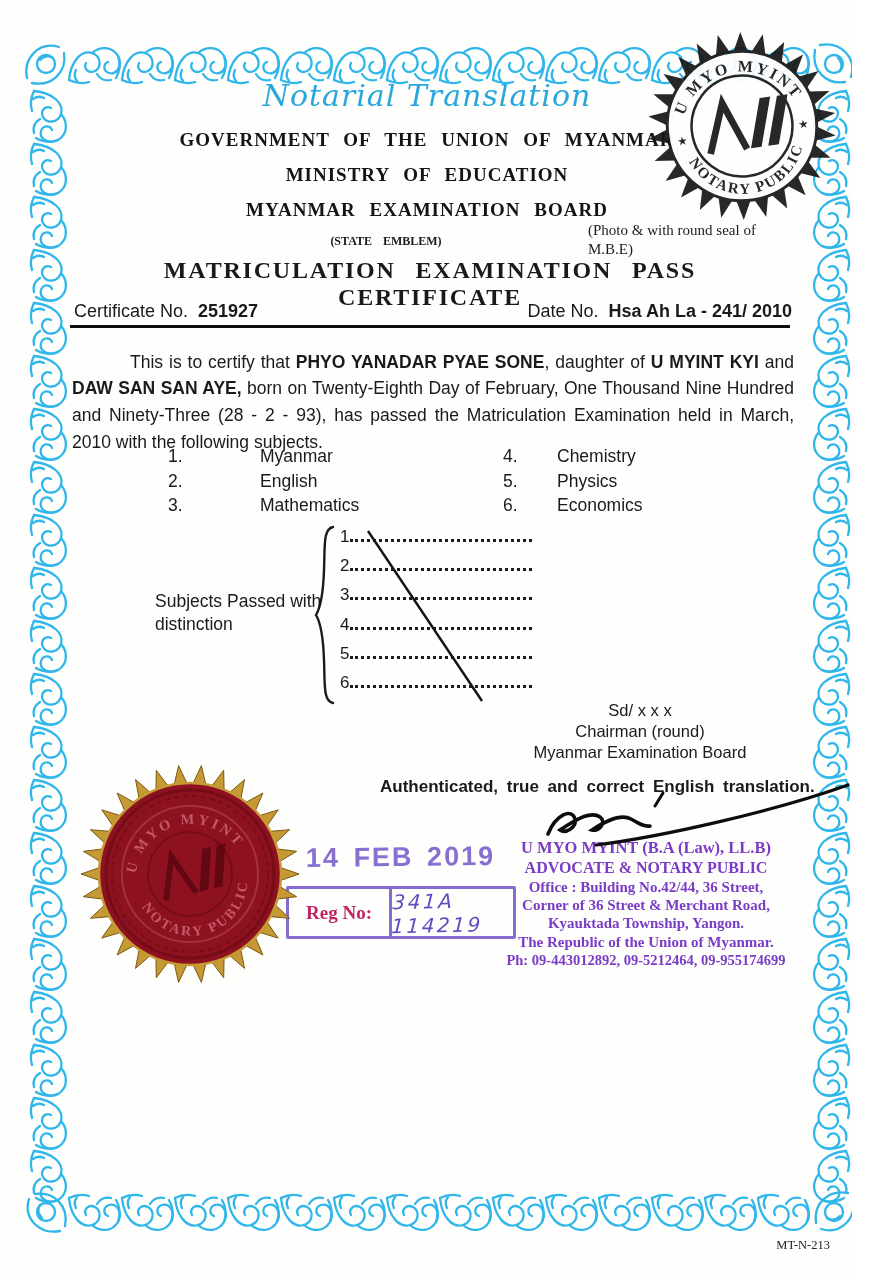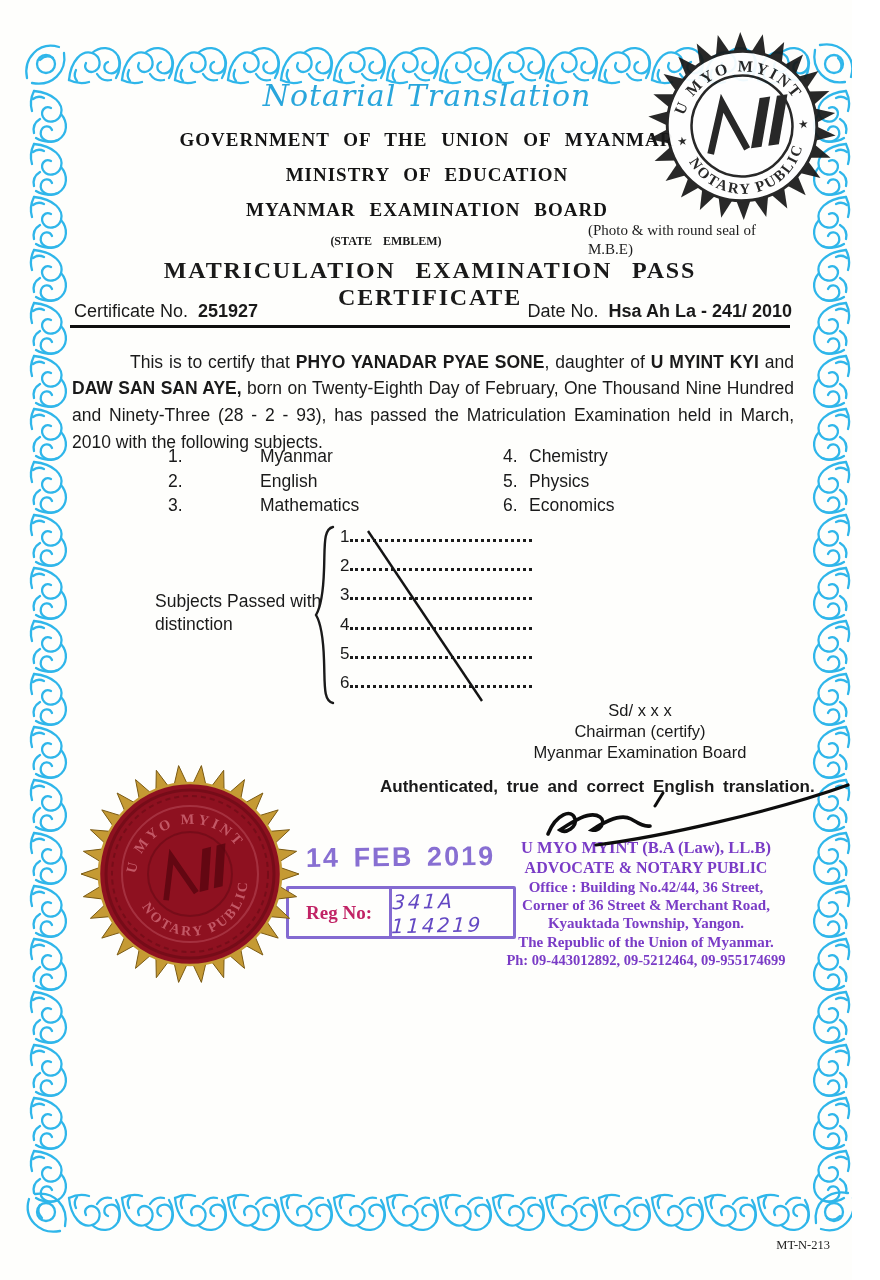--- a/index.html
+++ b/index.html
@@ -23,21 +23,21 @@
   
   .meta-row{top:301px;left:74px;right:60px;display:flex;justify-content:space-between;font-size:18px;}
   .bold{font-weight:700;}
   
   .certify{top:331px;left:72px;right:58px;font-size:17.5px;line-height:1.54;
     text-align:justify;text-indent:58px;}
   
   .subjects-col{top:444px;font-size:17.5px;line-height:24.6px;}
   .col-left{left:168px;} .col-right{left:503px;}
   .subj-num{display:inline-block;width:26px;}
-  .col-left .subj-name{margin-left:66px;} .col-right .subj-name{}
+  .col-left .subj-name{margin-left:66px;} .col-right .subj-name{margin-left:28px;}
   
   .dist-label{left:155px;top:590px;width:180px;font-size:17.5px;line-height:1.3;}
   .dist-rows{left:340px;top:524px;font-size:17px;}
   .dist-row{height:29.2px;white-space:nowrap;}
   .leader{display:inline-block;width:182px;height:15px;border-bottom:3px dotted #1c1c1c;margin-left:1px;}
   
   .issue-left{left:77px;top:710px;font-size:16.5px;line-height:1.28;}
   .date-line .dval{margin-left:20px;word-spacing:7px;}
   .sd-block{left:490px;top:700px;width:300px;text-align:center;font-size:16.5px;line-height:1.26;}
   .auth{left:380px;top:777px;font-weight:700;font-size:17px;word-spacing:4px;}
@@ -219,21 +219,21 @@
     <div class="dist-row"><span>2</span><span class="leader"></span></div>
     <div class="dist-row"><span>3</span><span class="leader"></span></div>
     <div class="dist-row"><span>4</span><span class="leader"></span></div>
     <div class="dist-row"><span>5</span><span class="leader"></span></div>
     <div class="dist-row"><span>6</span><span class="leader"></span></div>
   </div>
 
 
   <div class="abs sd-block">
     <div>Sd/ x x x</div>
-    <div>Chairman (certify)</div>
+    <div>Chairman (round)</div>
     <div>Myanmar Examination Board</div>
   </div>
 
   <div class="abs auth">Authenticated, true and correct English translation.</div>
 
   <div class="abs date-stamp">14 FEB 2019</div>
   <div class="abs reg-box">
     <div class="reg-label">Reg No:</div>
     <div class="reg-value">341A 114219</div>
   </div>

